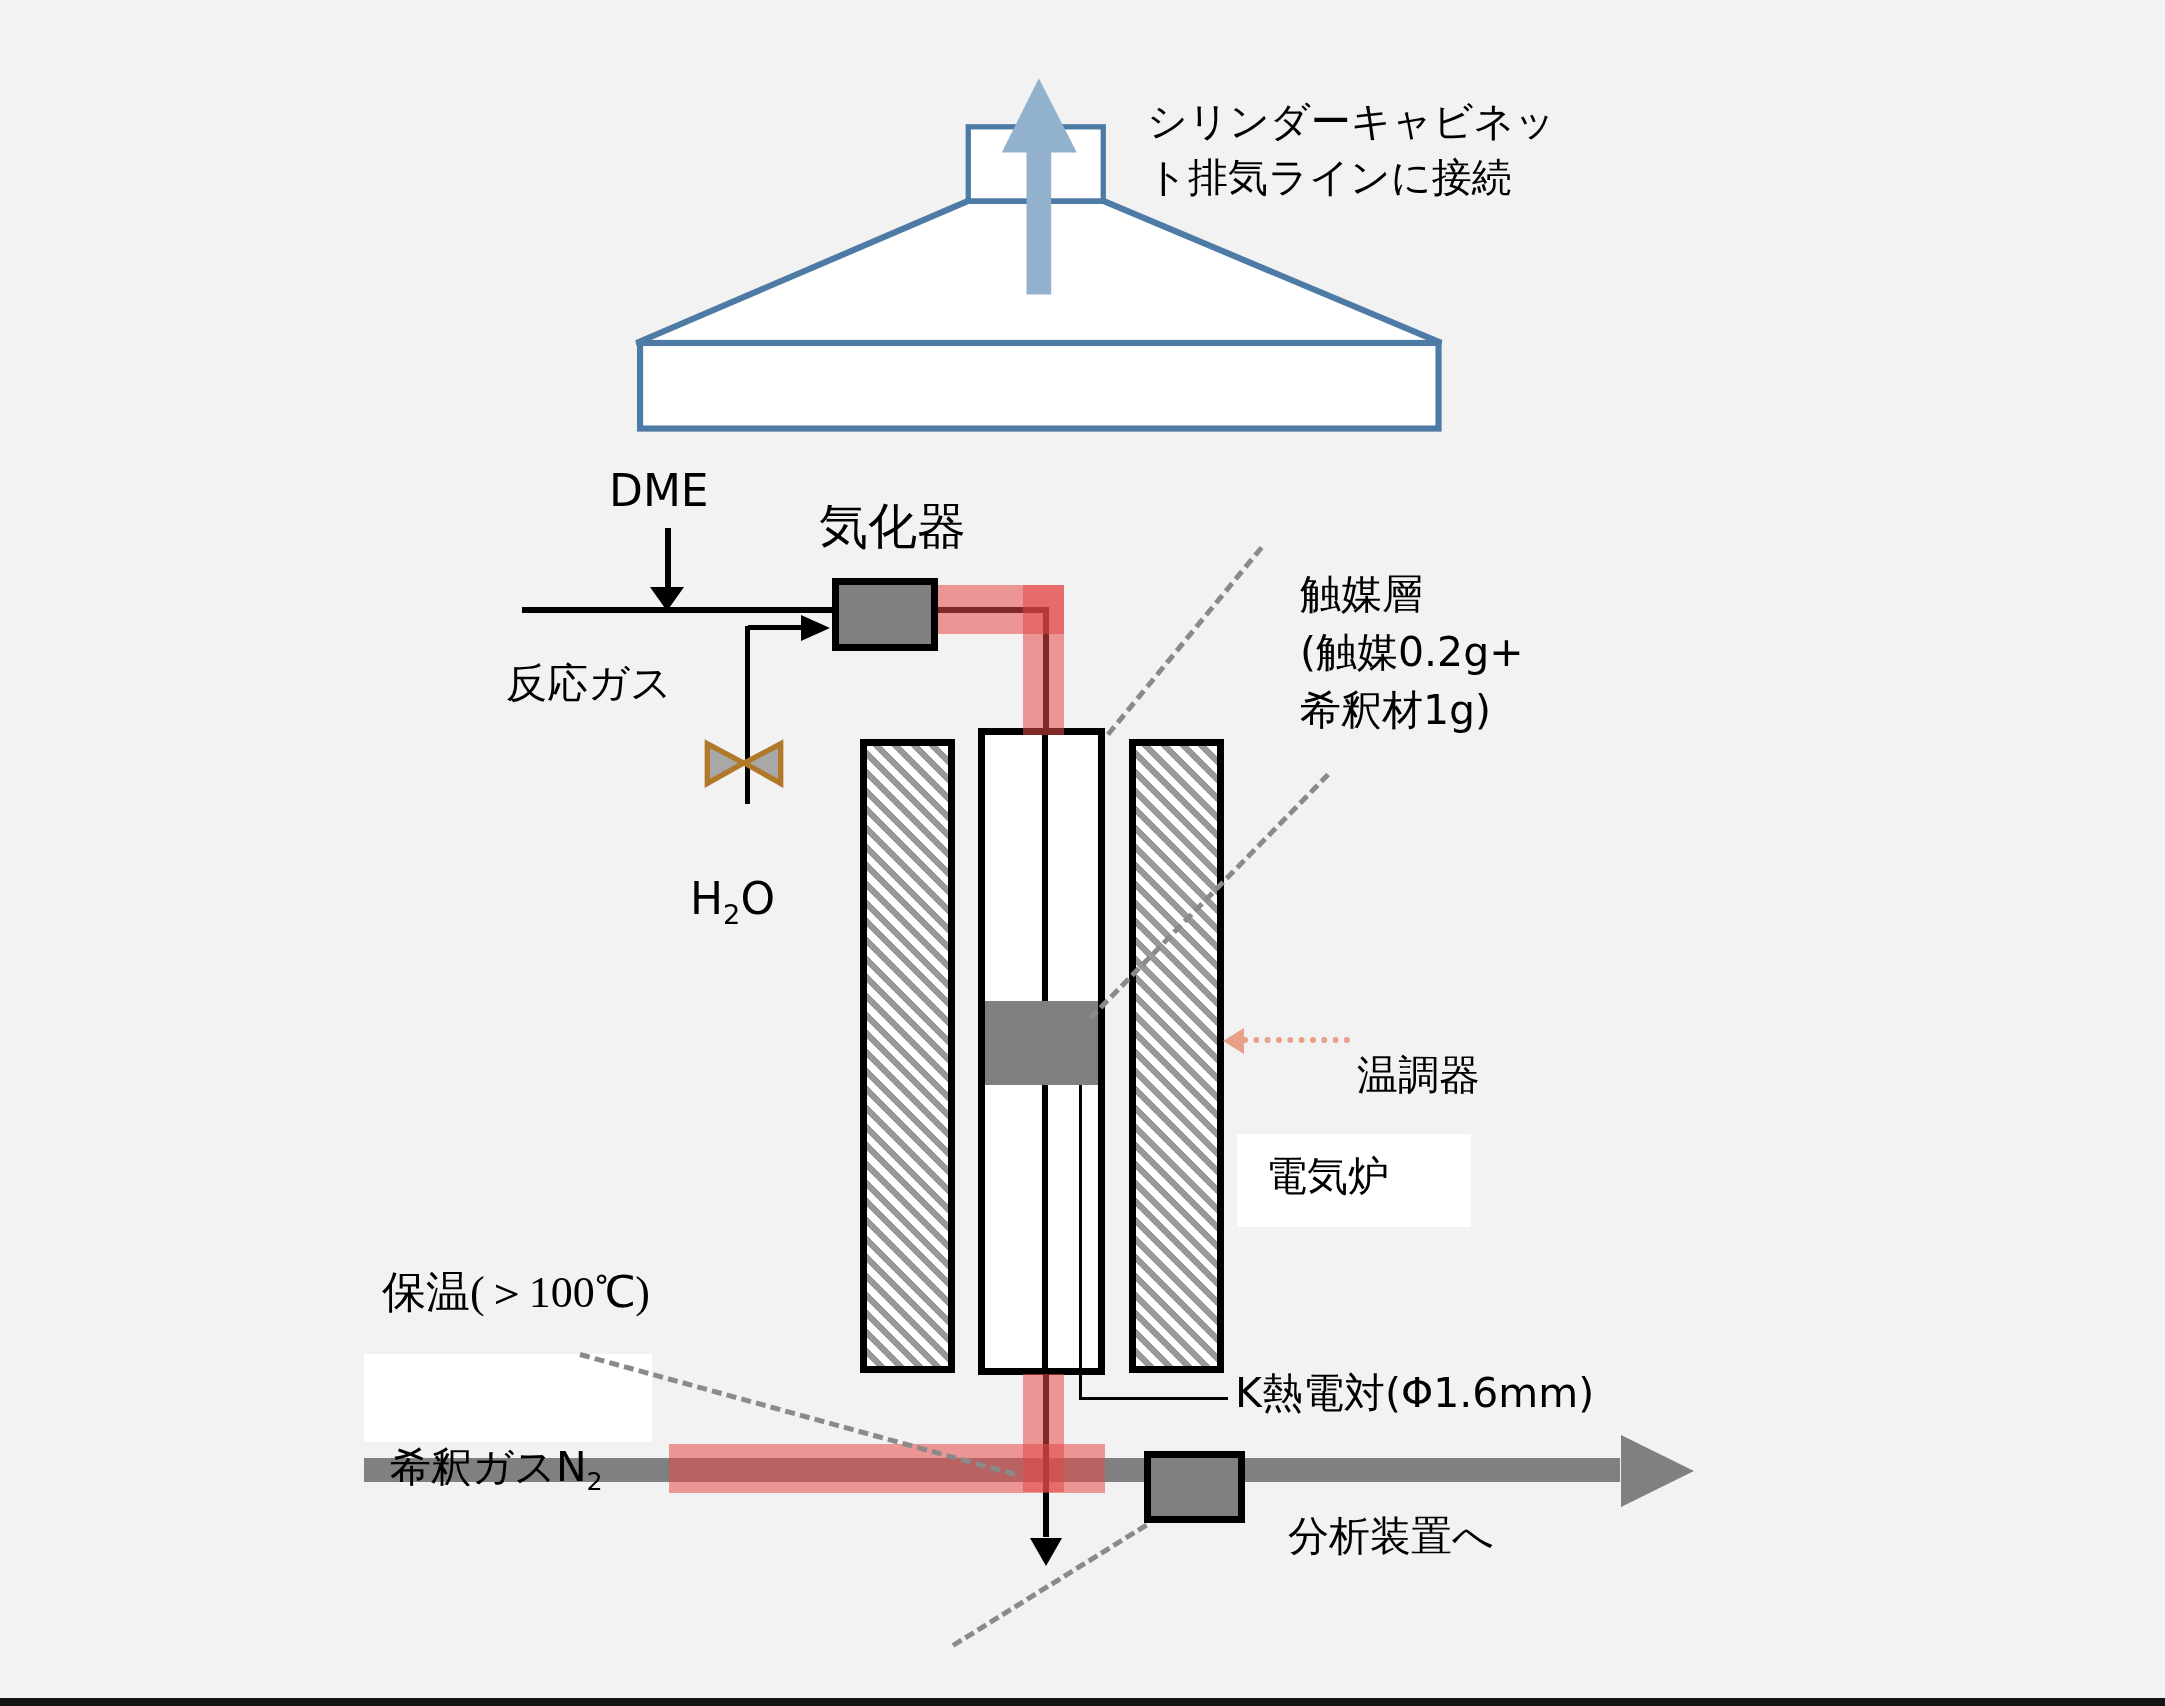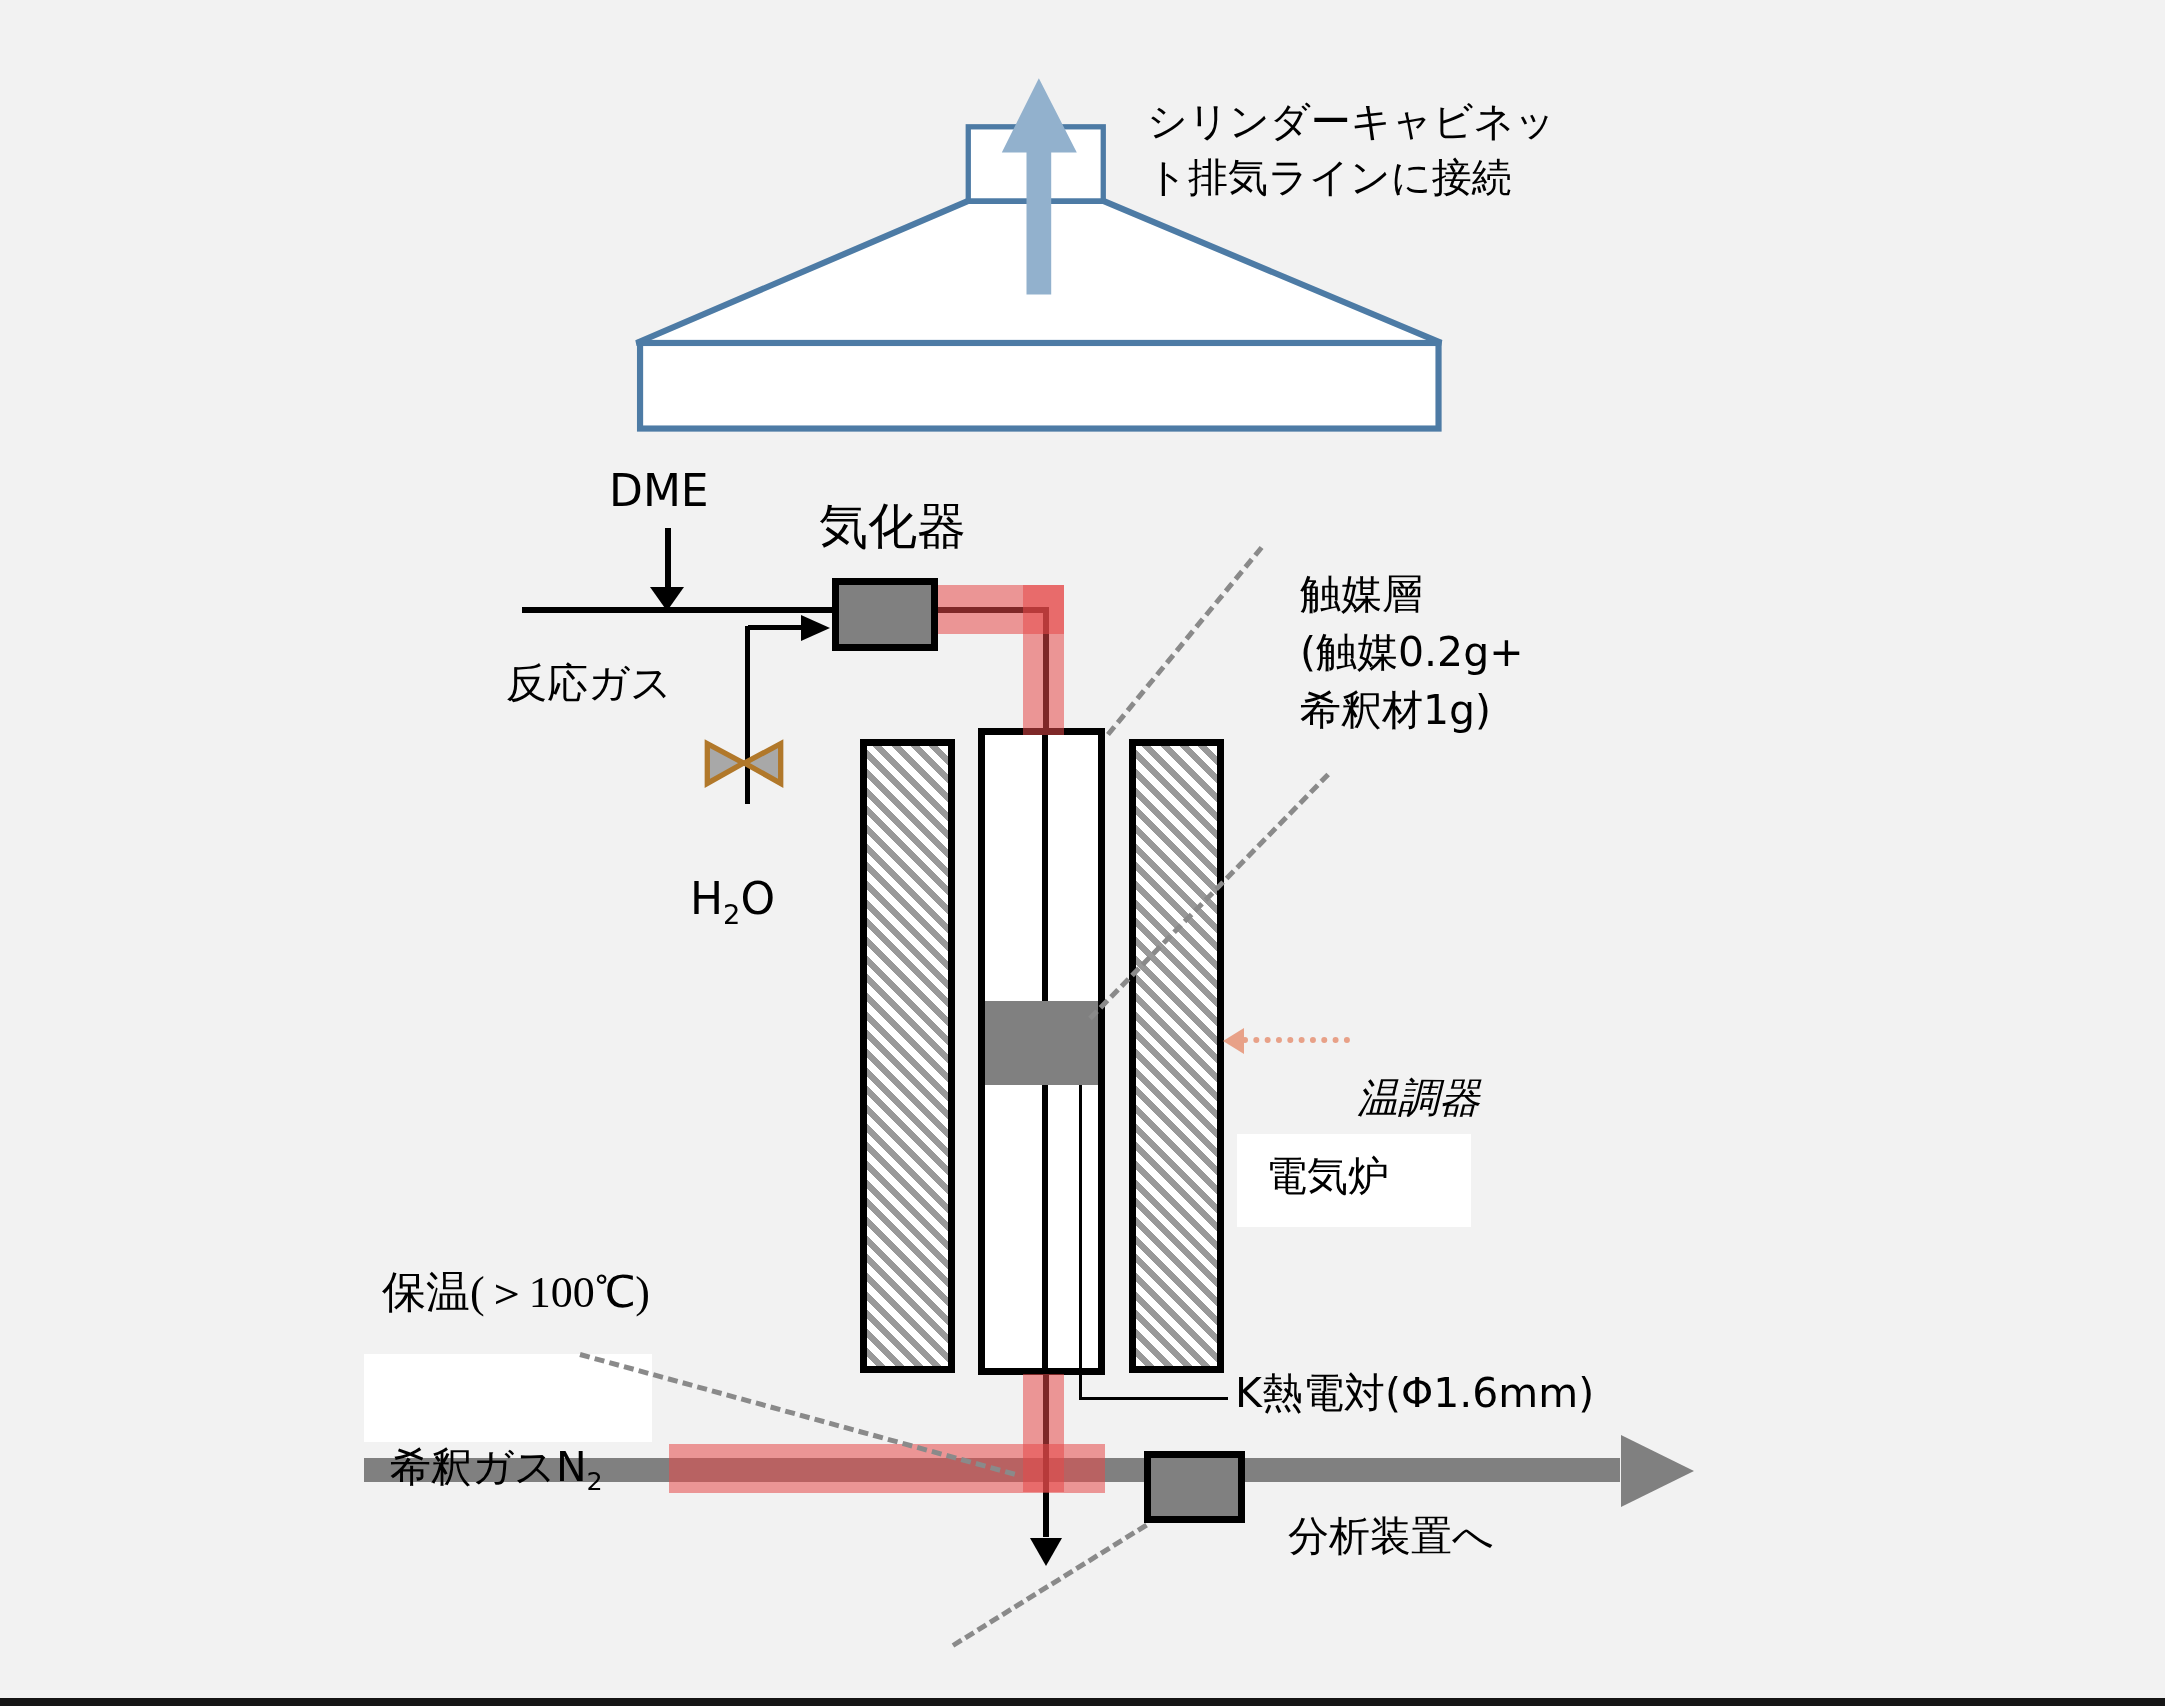--- a/index.html
+++ b/index.html
@@ -94,21 +94,21 @@
 
   <div class="whitebox" style="left:1237px;top:1134px;width:234px;height:93px;"></div>
   <div class="label f52" style="left:1266px;top:1149px;">電気炉</div>
 
   <div class="whitebox" style="left:364px;top:1354px;width:288px;height:88px;"></div>
   <div class="label f52" style="left:390px;top:1440px;"><span>希釈ガスN</span><sub>2</sub></div>
 
   <div class="label f52" style="left:1300px;top:565px;line-height:1.42;">触媒層
 (触媒0.2g+
 希釈材1g)</div>
-  <div class="label f52" style="left:1357px;top:1071px;font-style:italic;">温調器</div>
+  <div class="label f52" style="left:1357px;top:1048px;">温調器</div>
   <div class="label f52" style="left:1235px;top:1366px;">K熱電対(Φ1.6mm)</div>
   <div class="label f52" style="left:1288px;top:1509px;">分析装置へ</div>
 
   <div class="label f50" style="left:382px;top:1263px;font-family:Liberation Serif, serif;">保温(＞100℃)</div>
 
   <div class="dash" style="left:1108px;top:732px;width:242px;transform:rotate(-50.6deg);"></div>
   <div class="dash" style="left:1090px;top:1016px;width:341px;transform:rotate(-45.7deg);"></div>
   <div class="dash" style="left:580px;top:1352px;width:451px;transform:rotate(15.4deg);"></div>
   <div class="dash" style="left:953px;top:1643px;width:228px;transform:rotate(-31.9deg);"></div>
 

